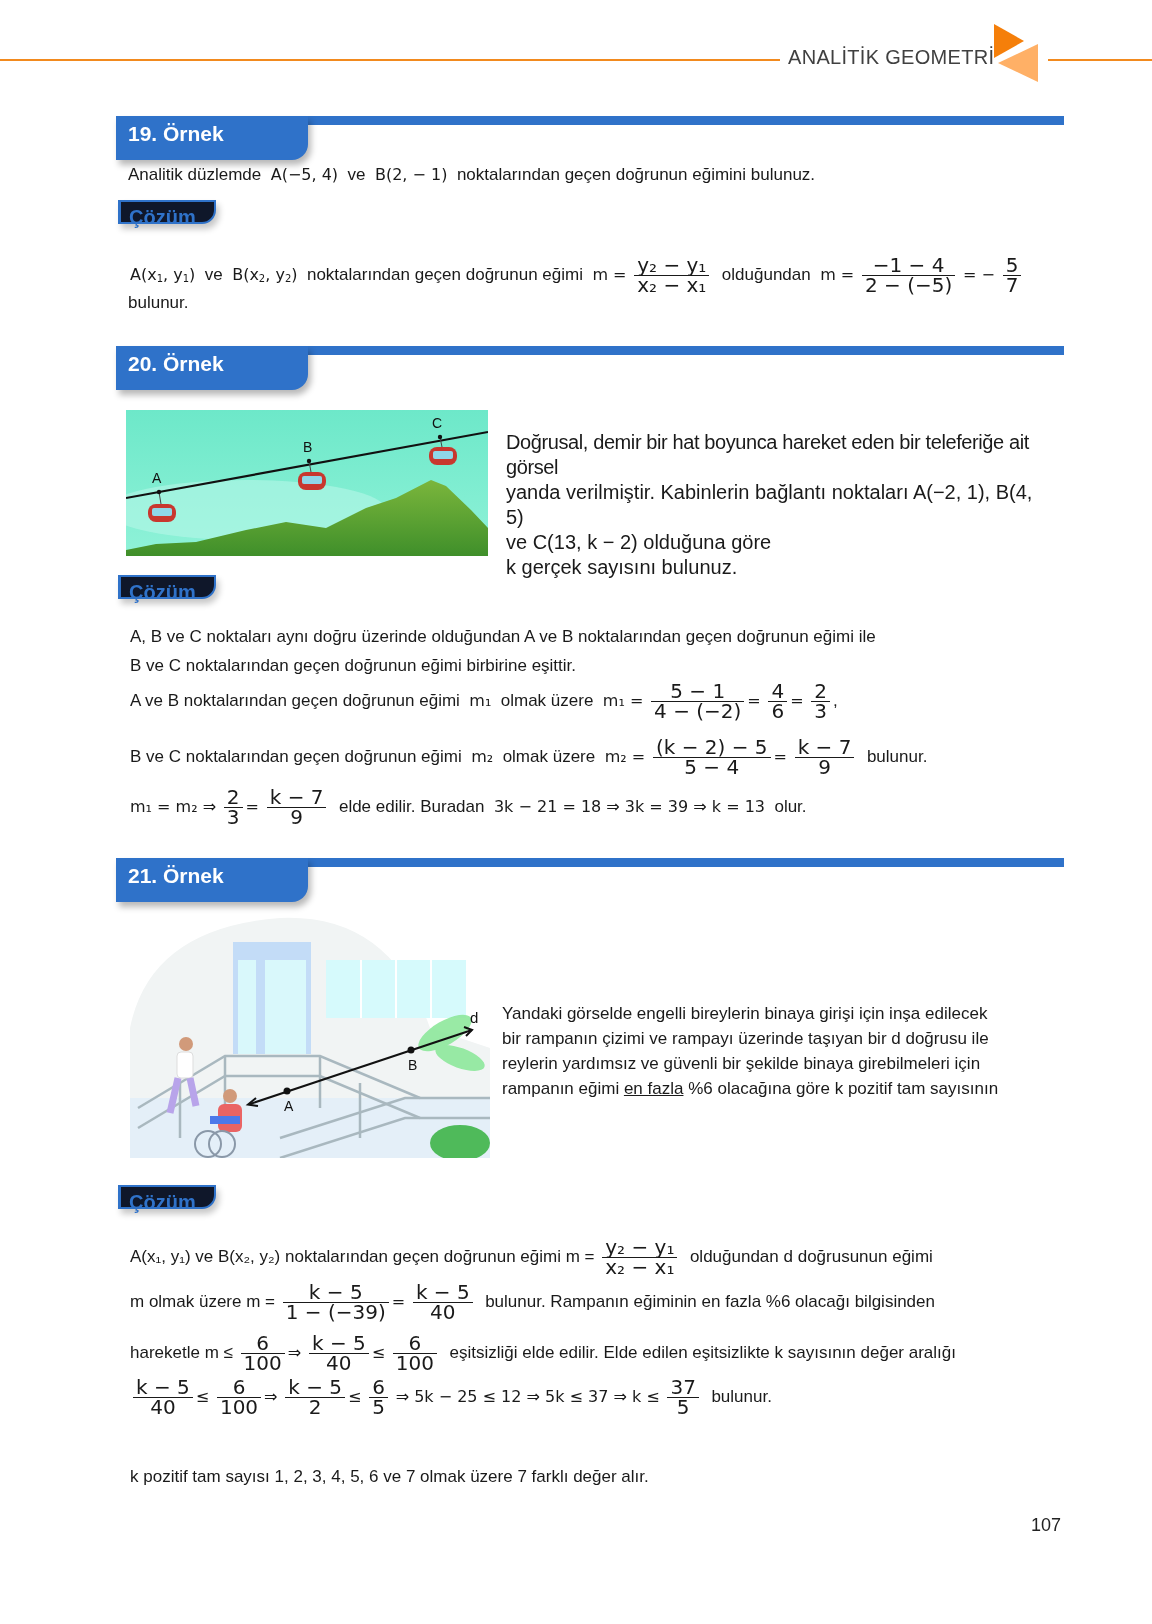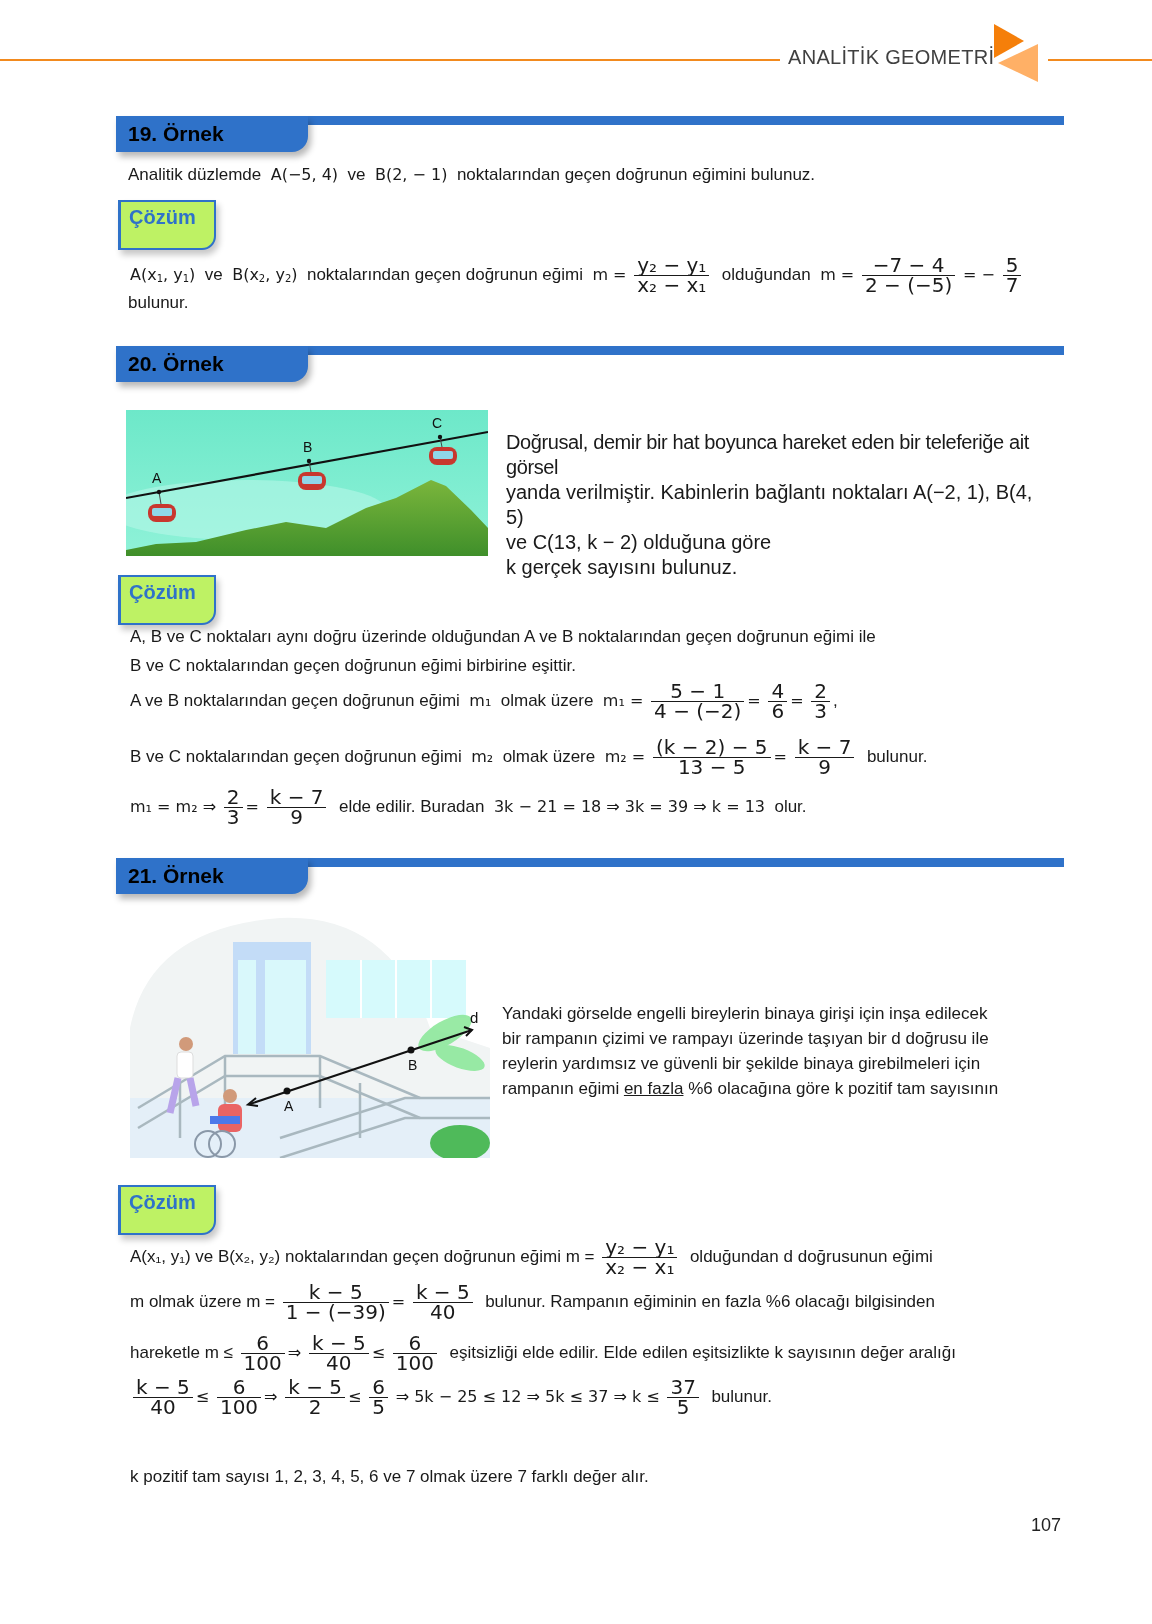--- a/index.html
+++ b/index.html
@@ -8,24 +8,24 @@
 
   
   .hdr-line-left { position: absolute; left: 0; top: 59px; width: 780px; height: 2px; background: #f28a1e; }
   .hdr-line-right { position: absolute; left: 1048px; top: 59px; width: 104px; height: 2px; background: #f28a1e; }
   .hdr-title { position: absolute; left: 784px; top: 46px; font-size: 20px; letter-spacing: 0.3px; color: #404040; background: #fff; padding: 0 4px; }
   .hdr-logo { position: absolute; left: 994px; top: 24px; width: 50px; height: 58px; }
 
   
   .sec { position: absolute; left: 116px; width: 948px; }
   .sec-bar { position: absolute; left: 0; top: 0; width: 948px; height: 9px; background: #2f72c9; }
-  .sec-tab { position: absolute; left: 0; top: 0; width: 192px; height: 36px; background: #2f72c9; border-bottom-right-radius: 16px; box-shadow: 3px 5px 6px rgba(0,0,0,0.28); color: #000000; font-weight: bold; font-size: 21px; padding: 6px 0 0 12px; }
+  .sec-tab { position: absolute; left: 0; top: 0; width: 192px; height: 44px; background: #2f72c9; border-bottom-right-radius: 16px; box-shadow: 3px 5px 6px rgba(0,0,0,0.28); color: #ffffff; font-weight: bold; font-size: 21px; padding: 6px 0 0 12px; }
 
   
-  .coz { position: absolute; left: 118px; width: 98px; height: 50px; border: 2px solid #2f72c9; border-left-width: 3px; border-bottom-right-radius: 14px; background: #bef264; color: #2f72c9; font-weight: bold; font-size: 20px; padding: 4px 0 0 8px; box-shadow: 3px 5px 6px rgba(0,0,0,0.22); }
+  .coz { position: absolute; left: 118px; width: 98px; height: 24px; border: 2px solid #2f72c9; border-left-width: 3px; border-bottom-right-radius: 14px; background: #0f172a; color: #2f72c9; font-weight: bold; font-size: 20px; padding: 4px 0 0 8px; box-shadow: 3px 5px 6px rgba(0,0,0,0.22); }
 
   .txt { position: absolute; white-space: nowrap; font-size: 17px; line-height: 22px; }
   .math { font-family: "DejaVu Sans", sans-serif; font-size: 16px; }
   sub { font-size: 10px; vertical-align: -2px; }
   .frac { display: inline-block; vertical-align: middle; text-align: center; margin: 0 3px; font-family: "DejaVu Sans", sans-serif; font-size: 20px; line-height: 19px; }
   .frac .num { display: block; border-bottom: 1.2px solid #1a1a1a; padding: 0 3px; }
   .frac .den { display: block; padding: 0 3px; }
   .u { text-decoration: underline; }
 
   .img-box { position: absolute; overflow: hidden; }
@@ -59,21 +59,21 @@
 
 <div class="txt" style="left:130px; top:256px;">
   <span class="math"><span>A(x</span><sub>1</sub><span>, y</span><sub>1</sub><span>)</span></span>&nbsp;
   <span>ve</span>&nbsp;
   <span class="math"><span>B(x</span><sub>2</sub><span>, y</span><sub>2</sub><span>)</span></span>&nbsp;
   <span>noktalarından geçen doğrunun eğimi</span>&nbsp;
   <span class="math">m =</span>
   <span class="frac"><span class="num">y₂ − y₁</span><span class="den">x₂ − x₁</span></span>&nbsp;
   <span>olduğundan</span>&nbsp;
   <span class="math">m =</span>
-  <span class="frac"><span class="num">−7 − 4</span><span class="den">2 − (−5)</span></span>
+  <span class="frac"><span class="num">−1 − 4</span><span class="den">2 − (−5)</span></span>
   <span class="math">= −</span>
   <span class="frac"><span class="num">5</span><span class="den">7</span></span>
 </div>
 <div class="txt" style="left:128px; top:292px;">bulunur.</div>
 
 <div class="sec" style="top:346px;">
   <div class="sec-bar"></div>
   <div class="sec-tab">20. Örnek</div>
 </div>
 
@@ -137,21 +137,21 @@
   <span class="frac"><span class="num">5 − 1</span><span class="den">4 − (−2)</span></span><span class="math">=</span>
   <span class="frac"><span class="num">4</span><span class="den">6</span></span><span class="math">=</span>
   <span class="frac"><span class="num">2</span><span class="den">3</span></span>,
 </div>
 
 <div class="txt" style="left:130px; top:738px;">
   <span>B ve C noktalarından geçen doğrunun eğimi</span>&nbsp;
   <span class="math">m₂</span>&nbsp;
   <span>olmak üzere</span>&nbsp;
   <span class="math">m₂ =</span>
-  <span class="frac"><span class="num">(k − 2) − 5</span><span class="den">13 − 5</span></span><span class="math">=</span>
+  <span class="frac"><span class="num">(k − 2) − 5</span><span class="den">5 − 4</span></span><span class="math">=</span>
   <span class="frac"><span class="num">k − 7</span><span class="den">9</span></span>&nbsp;
   <span>bulunur.</span>
 </div>
 
 <div class="txt" style="left:130px; top:788px;">
   <span class="math">m₁ = m₂ ⇒</span>
   <span class="frac"><span class="num">2</span><span class="den">3</span></span><span class="math">=</span>
   <span class="frac"><span class="num">k − 7</span><span class="den">9</span></span>&nbsp;
   <span>elde edilir. Buradan</span>&nbsp;
   <span class="math">3k − 21 = 18 ⇒ 3k = 39 ⇒ k = 13</span>&nbsp;

